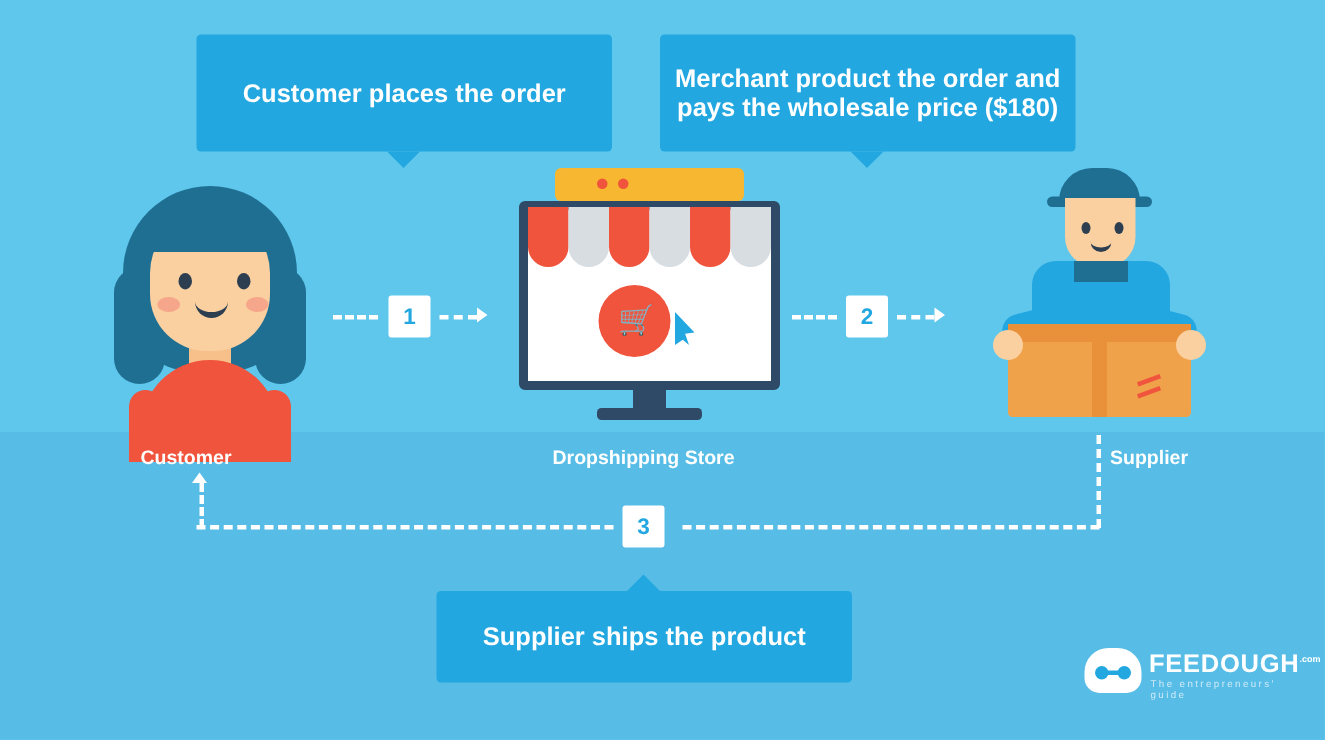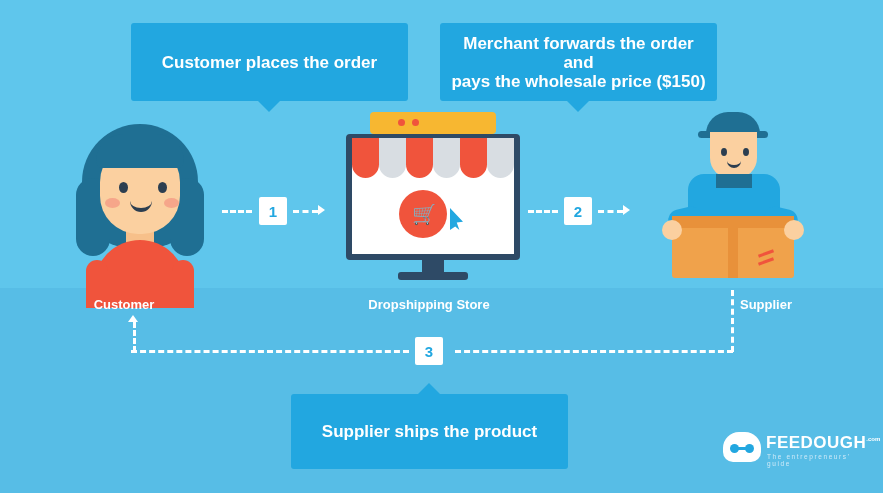--- a/index.html
+++ b/index.html
@@ -31,21 +31,21 @@
     line-height:19px;
     border-radius:3px;
     display:flex;
     align-items:center;
     justify-content:center;
     padding:6px 10px;
   }
   .bubble .ln { display:block; }
   .bubble-1 { left:131px; top:23px; width:277px; height:78px; }
   .bubble-2 { left:440px; top:23px; width:277px; height:78px; }
-  .bubble-3 { left:291px; top:394px; width:277px; height:75px; }
+  .bubble-3 { left:291px; top:394px; width:277px; height:61px; }
 
   
   .tail {
     position:absolute; width:0; height:0;
     border-left:11px solid transparent;
     border-right:11px solid transparent;
   }
   .tail-down { border-top:11px solid #22a7e0; }
   .tail-up { border-bottom:11px solid #22a7e0; }
   .tail-1 { left:258px; top:101px; }
@@ -191,22 +191,22 @@
 
 <div class="bubble bubble-1">
   <div>
     <span class="ln">Customer places the order</span>
   </div>
 </div>
 <div class="tail tail-down tail-1"></div>
 
 <div class="bubble bubble-2">
   <div>
-    <span class="ln">Merchant forwards the order and</span>
-    <span class="ln">pays the wholesale price ($150)</span>
+    <span class="ln">Merchant product the order and</span>
+    <span class="ln">pays the wholesale price ($180)</span>
   </div>
 </div>
 <div class="tail tail-down tail-2"></div>
 
 <div class="bubble bubble-3">
   <div>
     <span class="ln">Supplier ships the product</span>
   </div>
 </div>
 <div class="tail tail-up tail-3"></div>

